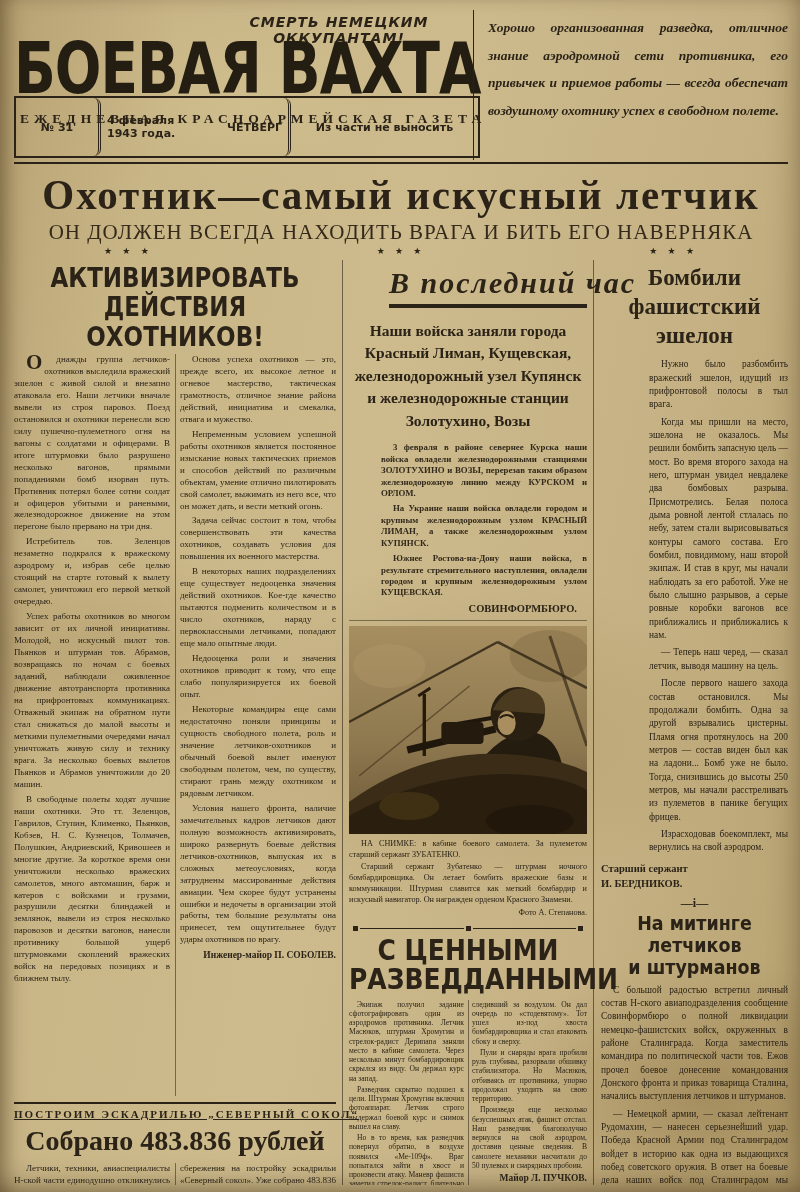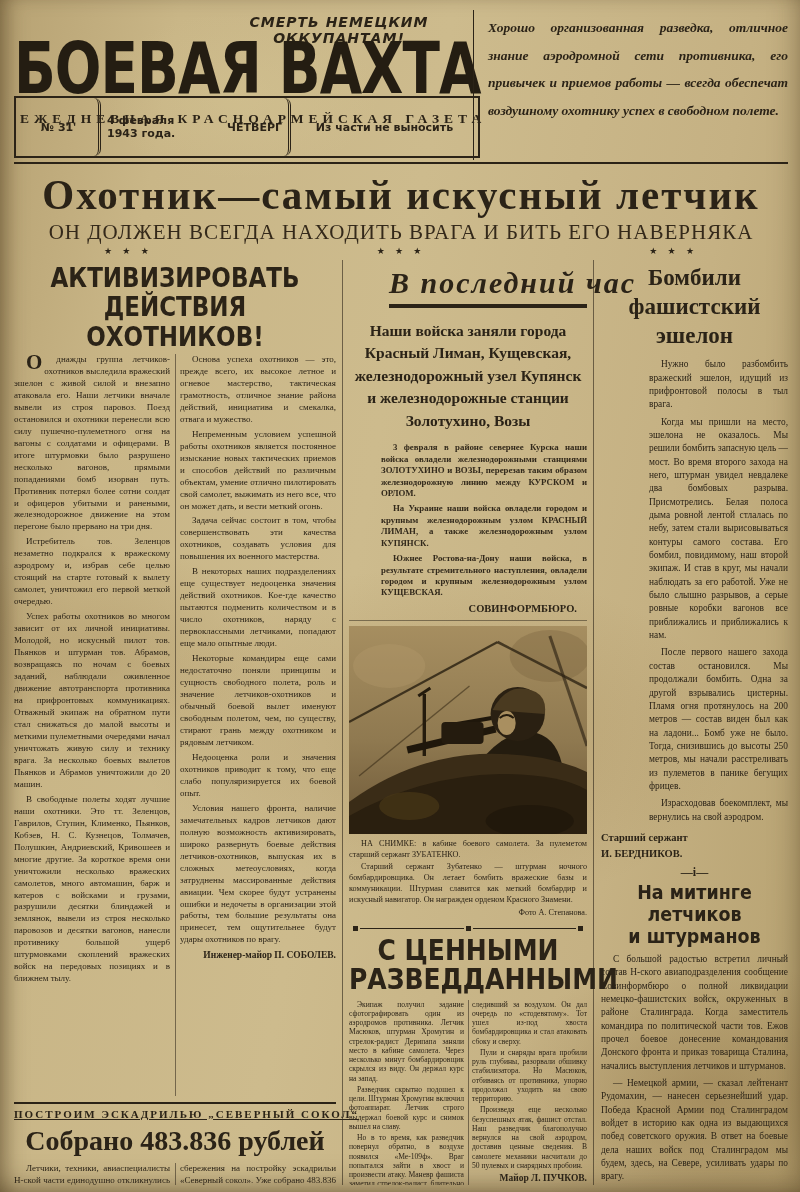--- a/index.html
+++ b/index.html
@@ -143,22 +143,22 @@
       </div>
       <div class="la-body">
         <p class="dropcap">Однажды группа летчиков-охотников выследила вражеский эшелон с живой силой и внезапно атаковала его. Наши летчики вначале вывели из строя паровоз. Поезд остановился и охотники перенесли всю силу пушечно-пулеметного огня на вагоны с солдатами и офицерами. В итоге штурмовки было разрушено несколько вагонов, прямыми попаданиями бомб изорван путь. Противник потерял более сотни солдат и офицеров убитыми и ранеными, железнодорожное движение на этом перегоне было прервано на три дня.</p>
         <p>Истребитель тов. Зеленцов незаметно подкрался к вражескому аэродрому и, избрав себе целью стоящий на старте готовый к вылету самолет, уничтожил его первой меткой очередью.</p>
         <p>Успех работы охотников во многом зависит от их личной инициативы. Молодой, но искусный пилот тов. Пьянков и штурман тов. Абрамов, возвращаясь по ночам с боевых заданий, наблюдали оживленное движение автотранспорта противника на прифронтовых коммуникациях. Отважный экипаж на обратном пути стал снижаться до малой высоты и меткими пулеметными очередями начал уничтожать живую силу и технику врага. За несколько боевых вылетов Пьянков и Абрамов уничтожили до 20 машин.</p>
         <p>В свободные полеты ходят лучшие наши охотники. Это тт. Зеленцов, Гаврилов, Ступин, Клименко, Пьянков, Кобзев, Н. С. Кузнецов, Толмачев, Полушкин, Андриевский, Кривошеев и многие другие. За короткое время они уничтожили несколько вражеских самолетов, много автомашин, барж и катеров с войсками и грузами, разрушили десятки блиндажей и землянок, вывели из строя несколько паровозов и десятки вагонов, нанесли противнику большой ущерб штурмовками скоплений вражеских войск на передовых позициях и в ближнем тылу.</p>
         <p>Основа успеха охотников — это, прежде всего, их высокое летное и огневое мастерство, тактическая грамотность, отличное знание района действий, инициатива и смекалка, отвага и мужество.</p>
         <p>Непременным условием успешной работы охотников является постоянное изыскание новых тактических приемов и способов действий по различным объектам, умение отлично пилотировать свой самолет, выжимать из него все, что он может дать, и вести меткий огонь.</p>
         <p>Задача сейчас состоит в том, чтобы совершенствовать эти качества охотников, создавать условия для повышения их военного мастерства.</p>
         <p>В некоторых наших подразделениях еще существует недооценка значения действий охотников. Кое-где качество пытаются подменить количеством и в число охотников, наряду с первоклассными летчиками, попадают еще мало опытные люди.</p>
+        <p>Недооценка роли и значения охотников приводит к тому, что еще слабо популяризируется их боевой опыт.</p>
         <p>Некоторые командиры еще сами недостаточно поняли принципы и сущность свободного полета, роль и значение летчиков-охотников и обычный боевой вылет именуют свободным полетом, чем, по существу, стирают грань между охотником и рядовым летчиком.</p>
-        <p>Недооценка роли и значения охотников приводит к тому, что еще слабо популяризируется их боевой опыт.</p>
         <p>Условия нашего фронта, наличие замечательных кадров летчиков дают полную возможность активизировать, широко развернуть боевые действия летчиков-охотников, выпуская их в сложных метеоусловиях, когда затруднены массированные действия авиации. Чем скорее будут устранены ошибки и недочеты в организации этой работы, тем большие результаты она принесет, тем ощутительнее будут удары охотников по врагу.</p>
         <span class="sig">Инженер-майор П. СОБОЛЕВ.</span>
       </div>
       <div class="fund">
         <div class="fund-kicker">ПОСТРОИМ ЭСКАДРИЛЬЮ „СЕВЕРНЫЙ СОКОЛ“</div>
         <div class="fund-title">Собрано 483.836 рублей</div>
         <div class="fund-body">
           <p>Летчики, техники, авиаспециалисты Н-ской части единодушно откликнулись на патриотический почин тамбовских колхозников и вносят личные сбережения на постройку эскадрильи «Северный сокол». Уже собрано 483.836 рублей.</p>
         </div>
       </div>
@@ -245,20 +245,21 @@
 
     <div class="col-right">
       <div class="bomb-title">
         <div>Бомбили</div>
         <div>фашистский</div>
         <div>эшелон</div>
       </div>
       <div class="bomb-body">
         <p>Нужно было разбомбить вражеский эшелон, идущий из прифронтовой полосы в тыл врага.</p>
         <p>Когда мы пришли на место, эшелона не оказалось. Мы решили бомбить запасную цель — мост. Во время второго захода на него, штурман увидел невдалеке два бомбовых разрыва. Присмотрелись. Белая полоса дыма ровной лентой стлалась по небу, затем стали вырисовываться контуры самого состава. Его бомбил, повидимому, наш второй экипаж. И став в круг, мы начали наблюдать за его работой. Уже не было слышно разрывов, а серые ровные коробки вагонов все приближались и приближались к нам.</p>
+        <p>— Теперь наш черед, — сказал летчик, выводя машину на цель.</p>
         <p>После первого нашего захода состав остановился. Мы продолжали бомбить. Одна за другой взрывались цистерны. Пламя огня протянулось на 200 метров — состав виден был как на ладони... Бомб уже не было. Тогда, снизившись до высоты 250 метров, мы начали расстреливать из пулеметов в панике бегущих фрицев.</p>
         <p>Израсходовав боекомплект, мы вернулись на свой аэродром.</p>
       </div>
       <span class="sig2">
         <span>Старший сержант</span><br>
         <span>И. БЕРДНИКОВ.</span>
       </span>
       <div class="mini-divider">—і—</div>
       <div class="meet-title">
         <div>На митинге летчиков</div>

